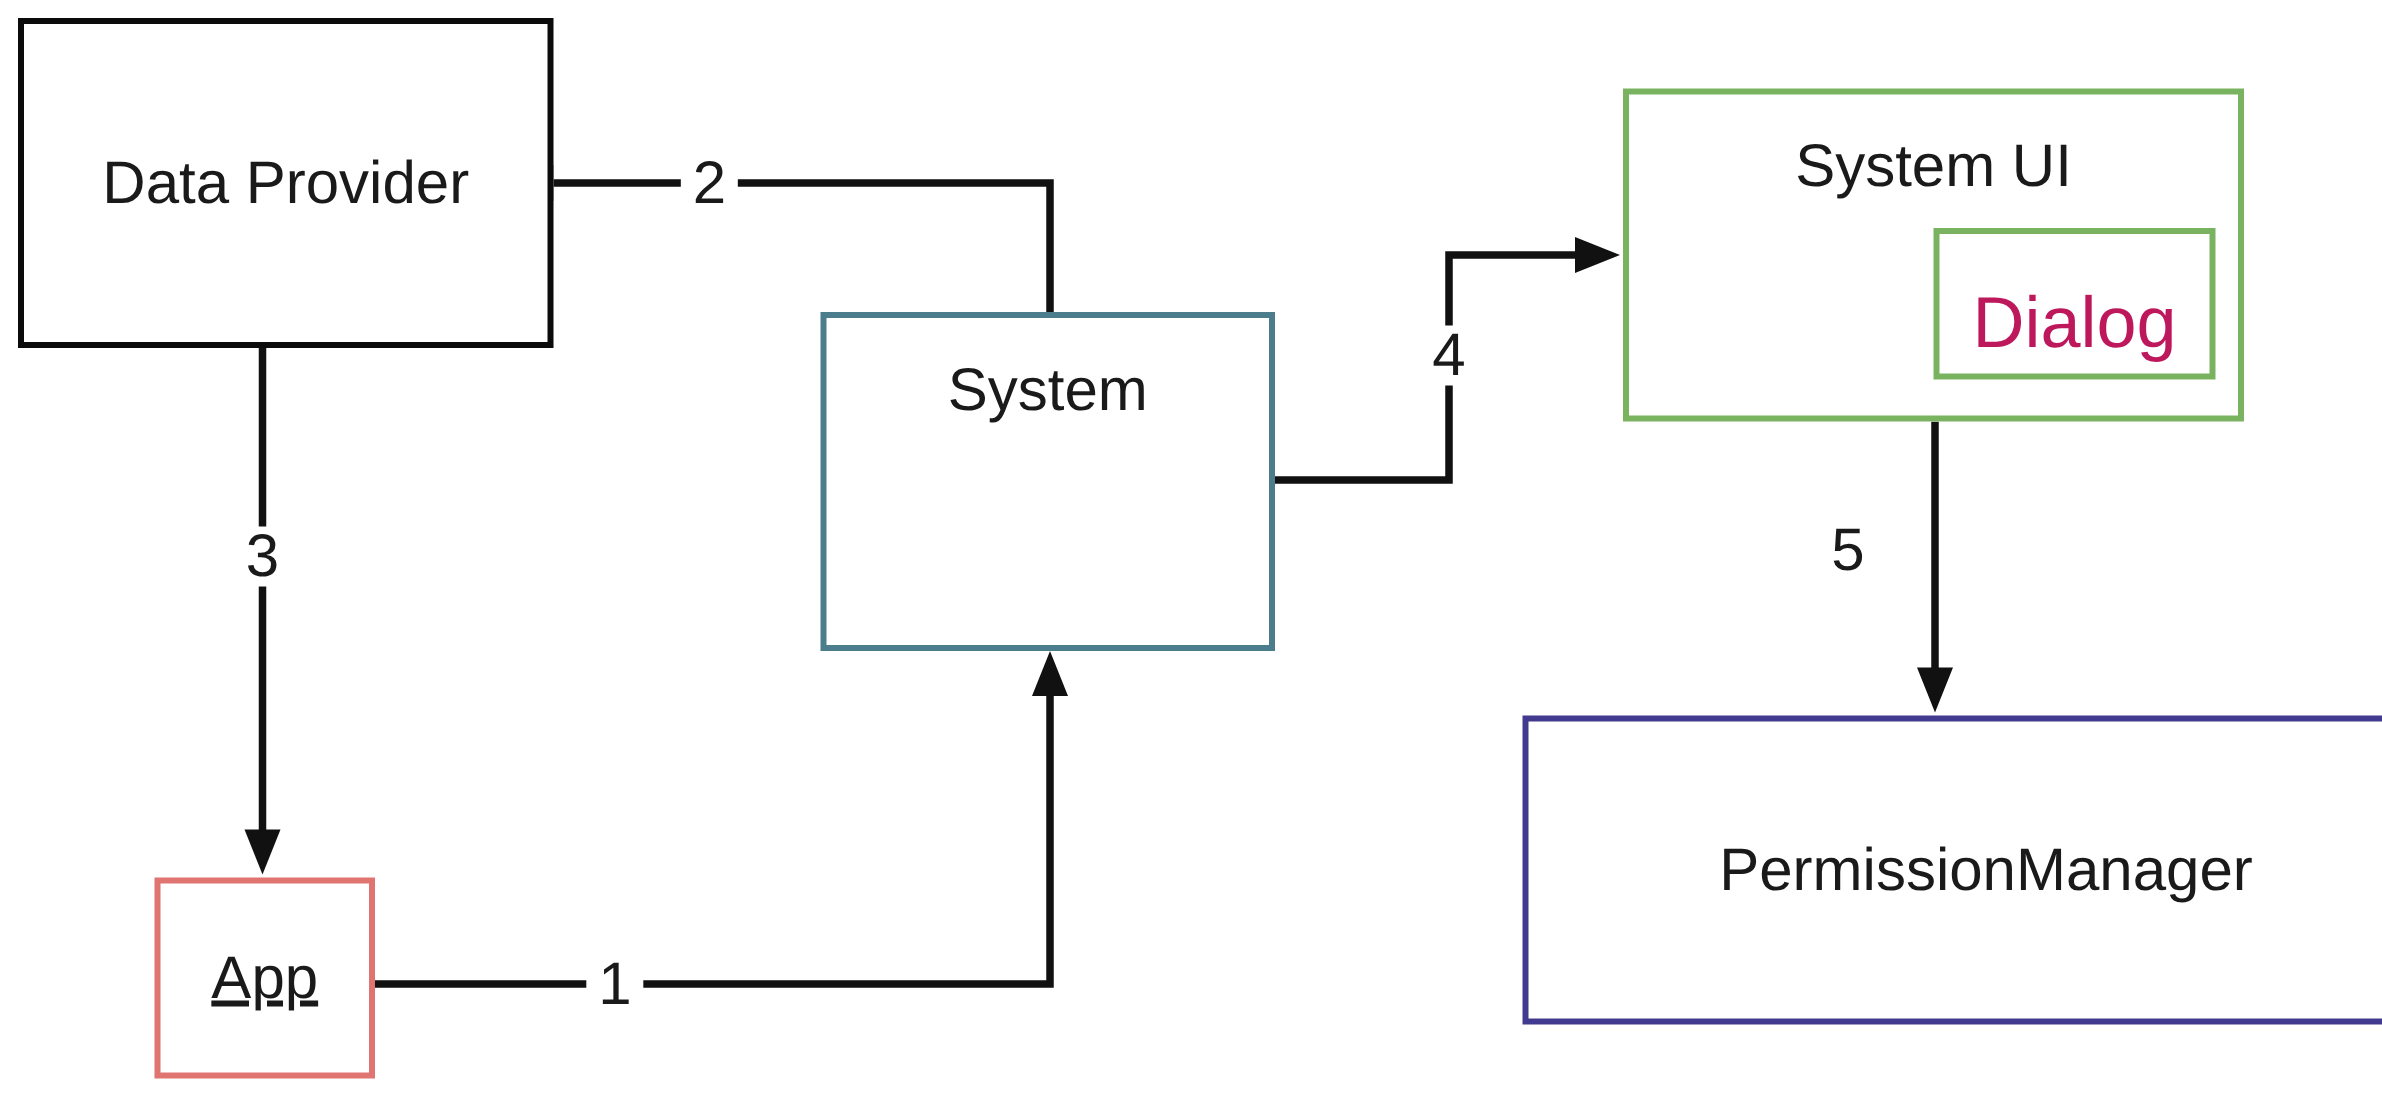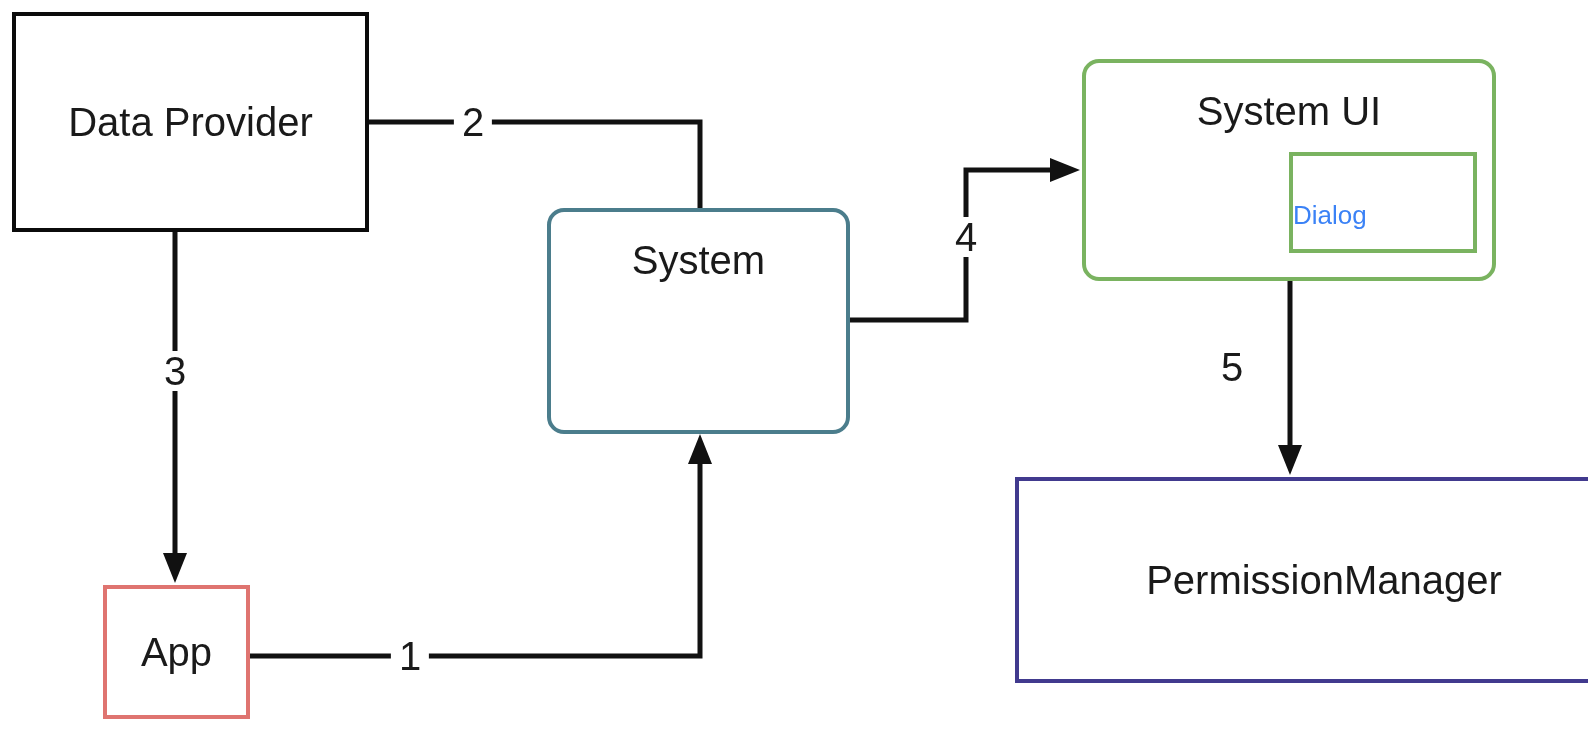--- a/index.html
+++ b/index.html
@@ -26,44 +26,45 @@
     box-sizing: border-box;
     background: #ffffff;
     display: flex;
     align-items: center;
     justify-content: center;
     color: #1a1a1a;
     font-size: 40px;
   }
   .node.top-label {
     align-items: flex-start;
-    border-radius: 17px;
   }
   .node .node-label {
     white-space: nowrap;
   }
   .node.top-label .node-label {
     margin-top: 26px;
   }
   .inner-node {
     position: absolute;
     box-sizing: border-box;
     background: #ffffff;
     display: flex;
     align-items: center;
-    font-size: 26px;
-    color: #3b82f6;
+    justify-content: center;
+    font-size: 48px;
+    color: #be185d;
   }
   #node-data-provider {
     left: 12px; top: 12px; width: 357px; height: 220px;
     border: 4px solid #0b0b0b;
   }
   #node-app {
     left: 103px; top: 585px; width: 147px; height: 134px;
     border: 4px solid #df7470;
+    text-decoration: underline;
   }
   #node-system {
     left: 547px; top: 208px; width: 303px; height: 226px;
     border: 4px solid #4b7d8c;
   }
   #node-app-ops {
     left: 19px; top: 101px; width: 248px; height: 98px;
     border: 4px solid #4b7d8c;
   }
   #node-system-ui {

